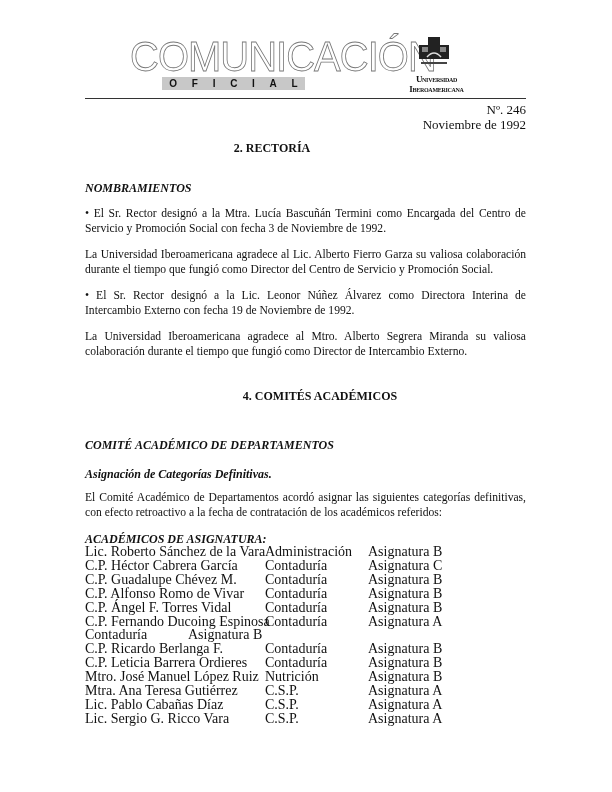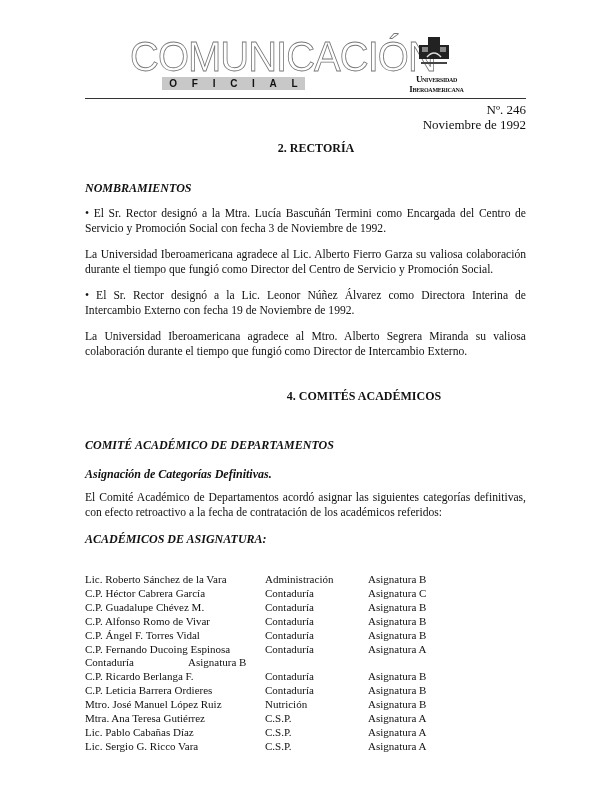--- a/index.html
+++ b/index.html
@@ -10,24 +10,24 @@
     font-size: 40px; letter-spacing: -1px; color: #fff;
     -webkit-text-stroke: 0.8px #777; line-height: 40px; white-space: nowrap; transform: scaleY(1.05); }
   .oficial-bar { left: 162px; top: 77px; width: 143px; height: 13px; background: #c8c8c8;
     display: flex; align-items: center; justify-content: space-around;
     font-family: "Liberation Sans", sans-serif; font-weight: bold; font-size: 10px; color: #111; letter-spacing: 0; }
   .crest { left: 417px; top: 37px; width: 34px; height: 30px; }
   .uni-name { left: 404px; top: 74px; font-size: 9px; font-weight: bold; line-height: 10px;
     text-align: center; width: 65px; letter-spacing: -0.3px; font-variant: small-caps; }
   .rule { left: 85px; top: 98px; width: 441px; height: 0; border-top: 1.4px solid #333; }
   .num { right: 86px; top: 102px; font-weight: normal; font-size: 13px; text-align: right; line-height: 15px; }
-  .sec-title { left: 0; width: 544px; text-align: center; font-weight: bold; font-size: 12px; padding-left: 44px; }
+  .sec-title { left: 0; width: 544px; text-align: center; font-weight: bold; font-size: 12px; }
   .heading { left: 85px; font-weight: bold; font-size: 12px; font-style: italic; }
   .para { left: 85px; width: 441px; font-size: 11.6px; line-height: 14.5px; text-align: justify; }
-  .table { left: 85px; top: 545px; font-size: 11px; line-height: 13.9px; margin-top: 28px; }
+  .table { left: 85px; top: 545px; font-size: 14px; line-height: 13.9px; }
   .row { display: flex; }
   .c1 { width: 180px; white-space: nowrap; }
   .c2 { width: 103px; white-space: nowrap; }
   .c3 { white-space: nowrap; }
 </style>
 </head>
 <body>
 
 <div class="abs logo-word">COMUNICACIÓN</div>
 <div class="abs oficial-bar">

